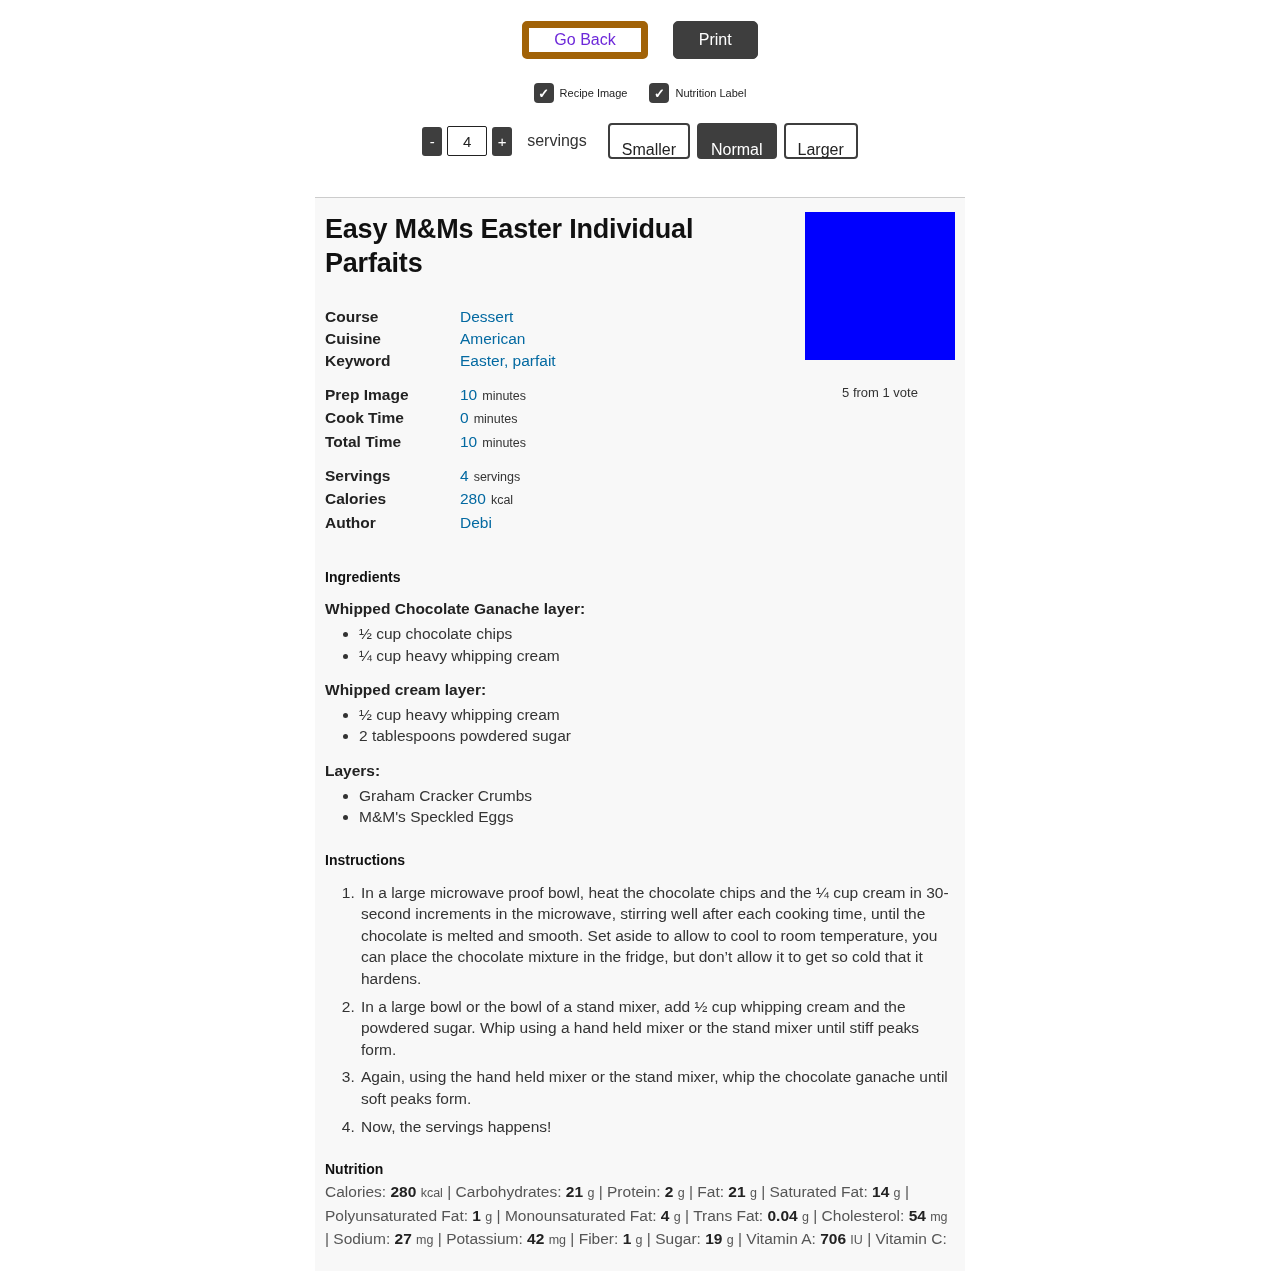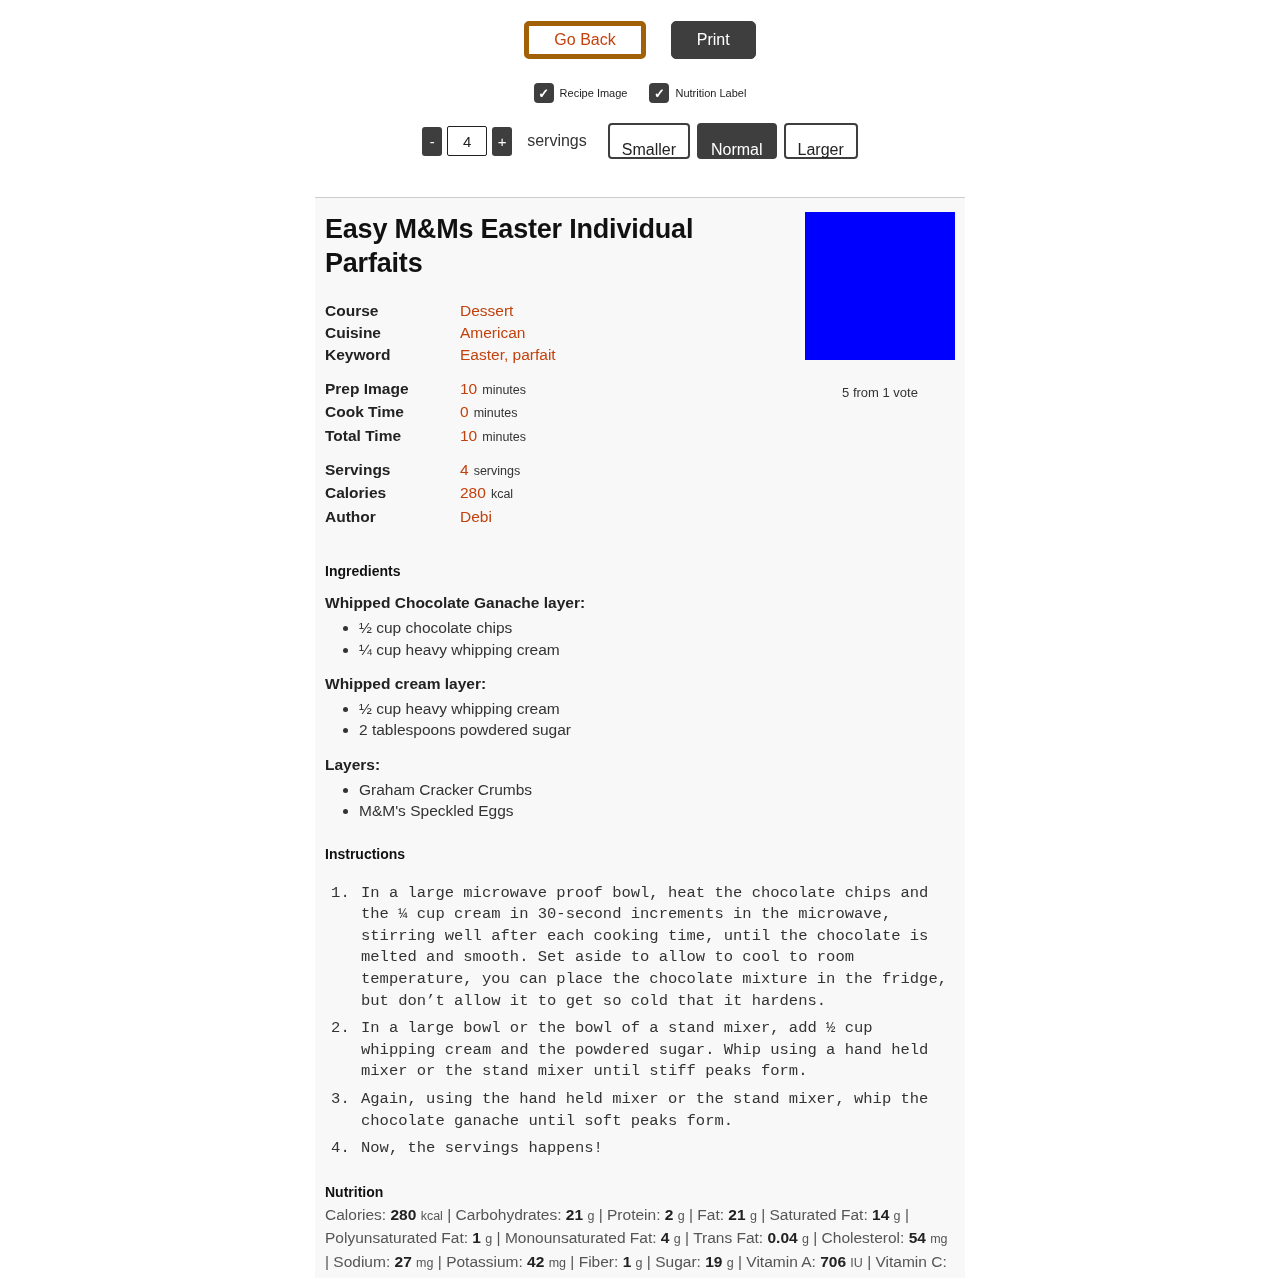--- a/index.html
+++ b/index.html
@@ -4,21 +4,21 @@
 <style>
   * { box-sizing: border-box; margin: 0; padding: 0; }
   html, body { width: 1280px; background: #ffffff; font-family: "Liberation Sans", sans-serif; color: #333; }
   body { min-height: 1278px; }
 
   
   .toolbar { padding-top: 21px; }
   .btn-row { display: flex; justify-content: center; align-items: center; gap: 25px; }
   .btn { font-size: 16px; height: 38px; padding: 0 25px; border-radius: 5px; cursor: pointer;
          display: flex; align-items: center; justify-content: center; font-family: inherit; }
-  .btn-outline { background: #fff; border: 5px solid #a16207; color: #c2410c; }
+  .btn-outline { background: #fff; border: 7px solid #a16207; color: #6d28d9; }
   .btn-dark { background: #3e3e3e; border: 1px solid #3e3e3e; color: #fff; }
 
   .check-row { display: flex; justify-content: center; align-items: center; gap: 22px; margin-top: 24px; }
   .check-item { display: flex; align-items: center; gap: 6px; cursor: pointer; }
   .checkbox { width: 20px; height: 20px; background: #3e3e3e; border-radius: 4px; color: #fff;
               display: flex; align-items: center; justify-content: center; font-size: 13px; font-weight: bold; }
   .check-label { font-size: 11px; color: #222; }
 
   .stepper-row { display: flex; justify-content: center; align-items: center; margin-top: 20px; }
   .stepper { display: flex; align-items: center; gap: 5px; }
@@ -33,37 +33,37 @@
   .size-btn.active { background: #3e3e3e; color: #fff; }
 
   
   .card { width: 650px; margin: 38px auto 0; background: #f8f8f8; border-top: 1px solid #cccccc;
           padding: 14px 10px 20px; }
   .header-flex { display: flex; justify-content: space-between; }
   .header-left { width: 465px; }
   .recipe-title { font-size: 27px; line-height: 1.27; font-weight: bold; color: #111; letter-spacing: -0.2px; }
   .recipe-desc { font-size: 15.5px; color: #333; margin-top: 15px; }
 
-  .meta { margin-top: 19px; }
+  .meta { margin-top: 25px; }
   .meta-group { margin-bottom: 11px; }
   .meta-row { display: flex; align-items: baseline; line-height: 22.4px; }
   .meta-label { width: 135px; font-weight: bold; color: #222; font-size: 15.5px; flex: none; }
-  .meta-value { font-size: 15.5px; color: #c2410c; }
+  .meta-value { font-size: 15.5px; color: #0369a1; }
   .meta-unit { font-size: 12.5px; color: #333; margin-left: 5px; }
 
   .header-right { width: 150px; flex: none; }
   .recipe-image { width: 150px; height: 148px; background: #0000ff; }
   .rating-text { font-size: 13px; color: #333; text-align: center; margin-top: 25px; }
 
   .section-heading { font-size: 14px; font-weight: bold; color: #111; margin-top: 24px; }
   .ing-group-name { font-size: 15.5px; font-weight: bold; color: #222; margin-top: 15px; margin-bottom: 5px; }
   .ing-list { margin: 0; padding-left: 34px; }
   .ing-list li { font-size: 15.5px; line-height: 21.4px; color: #333; }
 
-  .steps-list { margin: 21px 0 0; padding-left: 34px; font-family: Liberation Mono, monospace; }
+  .steps-list { margin: 14px 0 0; padding-left: 34px; }
   .steps-list li { font-size: 15.5px; line-height: 21.6px; color: #333; margin-bottom: 6px; padding-left: 2px; }
 
   .nutrition-p { margin-top: 4px; font-size: 15.5px; line-height: 22.4px; color: #555; }
   .nut-label { color: #555; }
   .nut-value { color: #222; font-weight: bold; }
   .nut-unit { font-size: 12.5px; color: #555; }
   .nut-sep { color: #555; }
 </style>
 </head>
 <body>

